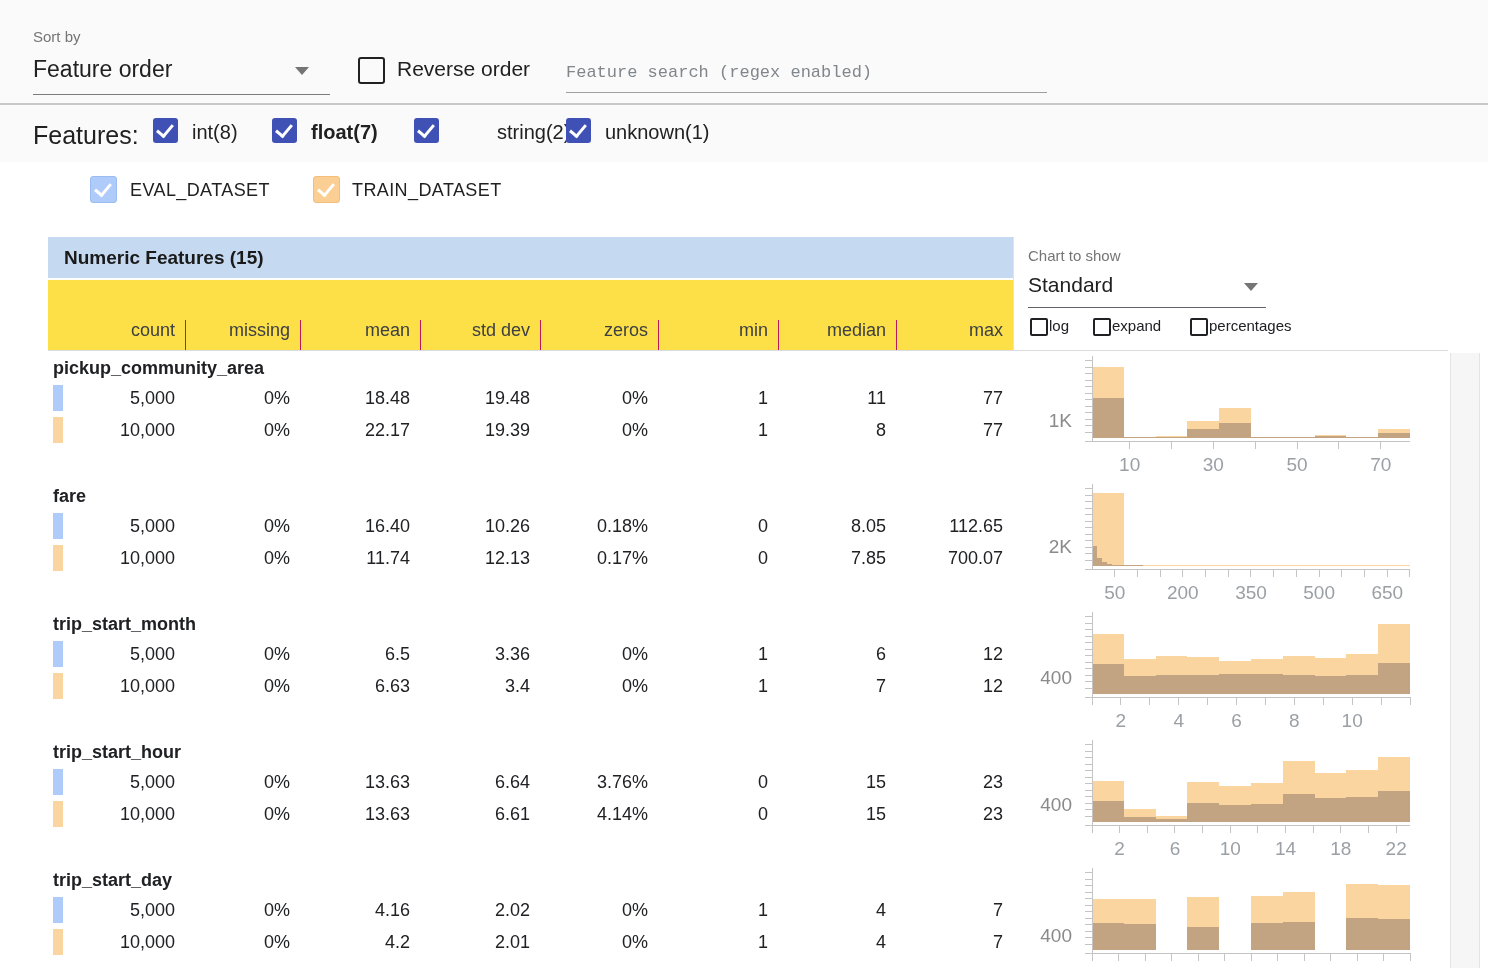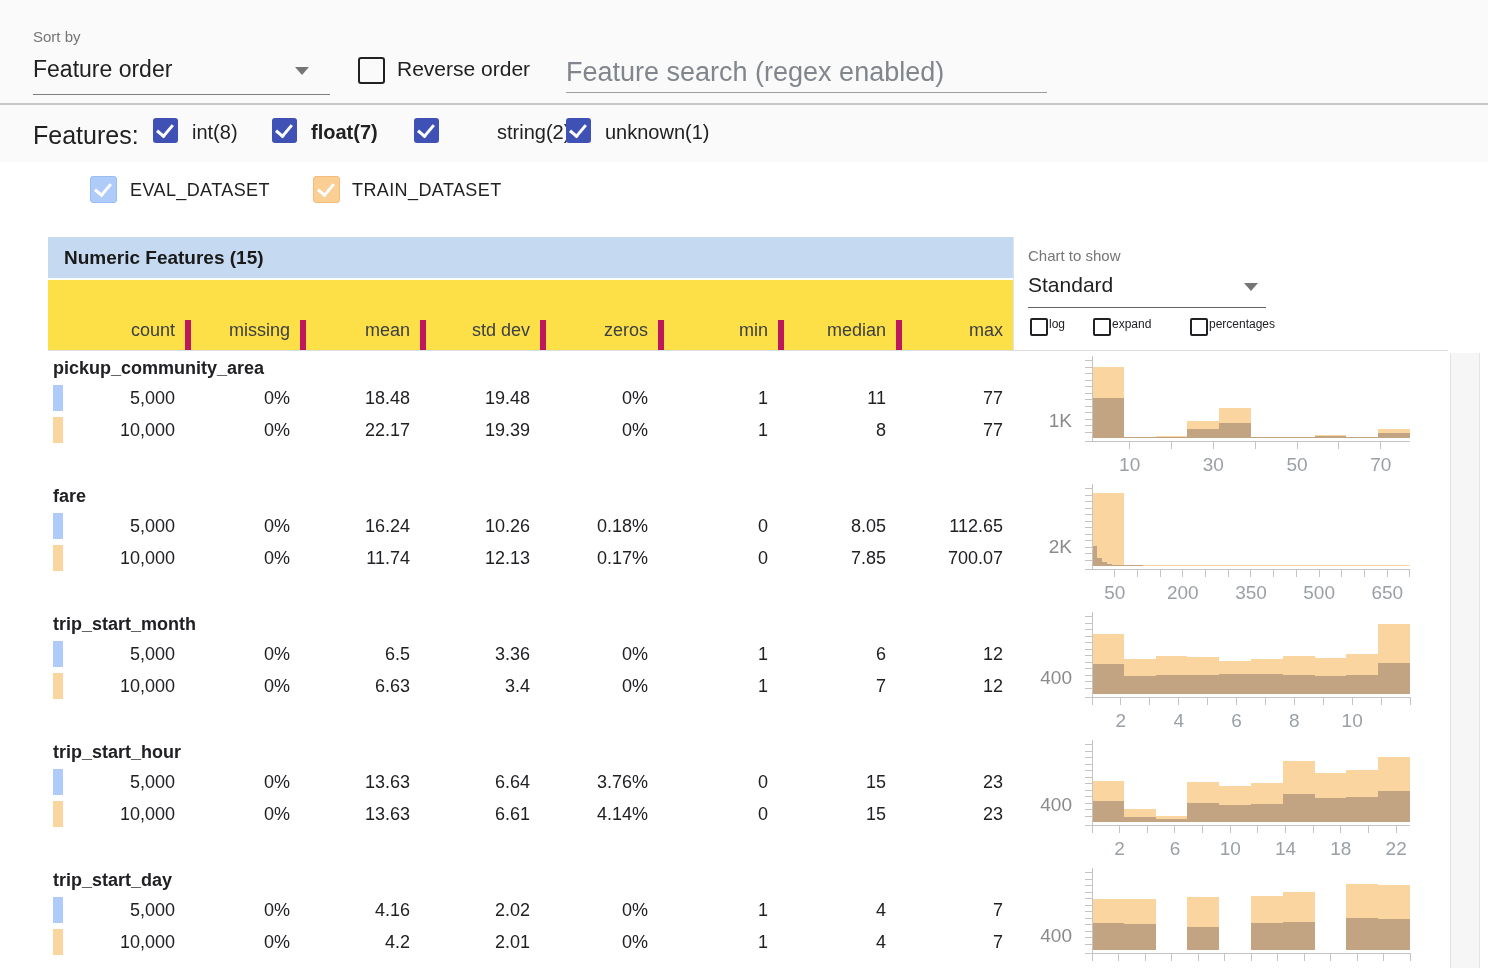--- a/index.html
+++ b/index.html
@@ -7,52 +7,52 @@
 
   
   .topbar{position:absolute;left:0;top:0;width:1488px;height:103px;background:#fafafa;border-bottom:2px solid #c8c8c8;}
   .sortby-label{position:absolute;left:33px;top:28px;font-size:15px;color:#757575;}
   .sortby-value{position:absolute;left:33px;top:56px;font-size:23px;color:#212121;}
   .sortby-underline{position:absolute;left:33px;top:94px;width:297px;height:1px;background:#7d7d7d;}
   .tri{width:0;height:0;border-left:7px solid transparent;border-right:7px solid transparent;border-top:8px solid #757575;position:absolute;}
   .sort-tri{left:295px;top:67px;}
   .rev-box{position:absolute;left:358px;top:57px;width:23px;height:23px;border:2px solid #212121;border-radius:3px;background:transparent;}
   .rev-label{position:absolute;left:397px;top:57px;font-size:21px;color:#212121;}
-  .search-input{position:absolute;left:566px;top:55px;width:480px;height:34px;border:none;outline:none;background:transparent;font-size:27px;color:#6d28d9;font-family:Liberation Sans, sans-serif;padding:0;}
+  .search-input{position:absolute;left:566px;top:55px;width:480px;height:34px;border:none;outline:none;background:transparent;font-size:17px;color:#6d28d9;font-family:Liberation Mono, monospace;padding:0;}
   .search-input::placeholder{color:#80868b;}
   .search-underline{position:absolute;left:566px;top:92px;width:481px;height:1px;background:#9e9e9e;}
 
   .filterbar{position:absolute;left:0;top:105px;width:1488px;height:57px;background:#fafafa;}
   .features-label{position:absolute;left:33px;top:16px;font-size:25px;color:#212121;}
   .cb{position:absolute;width:25px;height:25px;border-radius:3px;}
   .cb.checked::after{content:'';position:absolute;left:7px;top:3px;width:7px;height:13px;border-right:3px solid #fff;border-bottom:3px solid #fff;transform:rotate(40deg);}
   .cb.indigo{background:#3f51b5;}
   .cb-label{position:absolute;font-size:20px;color:#212121;}
 
   .legendbar{position:absolute;left:0;top:163px;width:1488px;height:74px;background:#fff;}
   .cb.eval{background:#aecbfa;border:1px solid #9bbcf1;}
   .cb.train{background:#fbce93;border:1px solid #f3bd7c;}
   .legend-label{position:absolute;font-size:18px;letter-spacing:.4px;color:#212121;}
 
   
   .table-title{position:absolute;left:48px;top:237px;width:965px;height:42px;background:#c5d9f0;border-bottom:1px solid #fff;box-sizing:border-box;line-height:42px;padding-left:16px;font-size:19px;font-weight:bold;color:#1a1a1a;}
   .col-header{position:absolute;left:48px;top:280px;width:965px;height:70px;background:#fde047;display:grid;grid-template-columns:137px 115px 120px 120px 118px 120px 118px 117px;box-sizing:border-box;}
-  .col-header .hcell{align-self:end;text-align:right;padding:0 10px 9px 0;font-size:18px;color:#3c4043;border-left:6px solid #be185d;box-sizing:border-box;}
+  .col-header .hcell{align-self:end;text-align:right;padding:0 10px 9px 0;font-size:18px;color:#3c4043;border-left:1px solid #be185d;box-sizing:border-box;}
   .col-header .hcell:first-child{border-left:none;}
   .hline{position:absolute;left:48px;top:350px;width:1400px;height:1px;background:#dadce0;}
   .vline{position:absolute;left:1013px;top:237px;width:1px;height:113px;background:#dce3ee;}
 
   
   .chart-controls{position:absolute;left:1014px;top:237px;width:434px;height:113px;background:#fff;}
   .cts-label{position:absolute;left:14px;top:10px;font-size:15px;color:#757575;}
   .cts-value{position:absolute;left:14px;top:36px;font-size:21px;color:#212121;}
   .cts-tri{left:230px;top:46px;}
   .cts-underline{position:absolute;left:14px;top:70px;width:238px;height:1px;background:#5f6368;}
   .mini-box{position:absolute;top:81px;width:14px;height:14px;border:2px solid #202124;border-radius:2px;background:#fff;}
-  .mini-label{position:absolute;top:80px;font-size:12px;color:#202124;}
+  .mini-label{position:absolute;top:80px;font-size:15px;color:#202124;}
 
   
   .feature-block{position:absolute;left:0;width:1488px;height:128px;background:#fff;}
   .feature-name{position:absolute;left:53px;top:2px;height:28px;line-height:28px;font-size:18px;font-weight:bold;color:#202124;}
   .stat-row{position:absolute;left:48px;width:965px;height:32px;display:grid;grid-template-columns:137px 115px 120px 120px 118px 120px 118px 117px;}
   .stat-row .cell{text-align:right;padding-right:10px;line-height:32px;font-size:18px;color:#202124;}
   .chip{position:absolute;left:5px;top:3px;width:10px;height:26px;}
   .hist{position:absolute;left:1028px;top:2px;}
 
   
@@ -194,21 +194,21 @@
           <text x="269.0263157894737" y="117" text-anchor="middle" fill="#9aa0a6" font-size="19" font-family="&quot;Liberation Sans&quot;,sans-serif">50</text>
           <text x="352.7105263157895" y="117" text-anchor="middle" fill="#9aa0a6" font-size="19" font-family="&quot;Liberation Sans&quot;,sans-serif">70</text>
         </svg>
       </div>
       <div class="feature-block" style="top: 480px;">
         <div class="feature-name">fare</div>
         <div class="stat-row" style="top: 30px;">
           <span class="chip" style="background: rgb(174, 203, 250);"></span>
           <div class="cell">5,000</div>
           <div class="cell">0%</div>
-          <div class="cell">16.24</div>
+          <div class="cell">16.40</div>
           <div class="cell">10.26</div>
           <div class="cell">0.18%</div>
           <div class="cell">0</div>
           <div class="cell">8.05</div>
           <div class="cell">112.65</div>
         </div>
         <div class="stat-row" style="top: 62px;">
           <span class="chip" style="background: rgb(251, 213, 160);"></span>
           <div class="cell">10,000</div>
           <div class="cell">0%</div>

